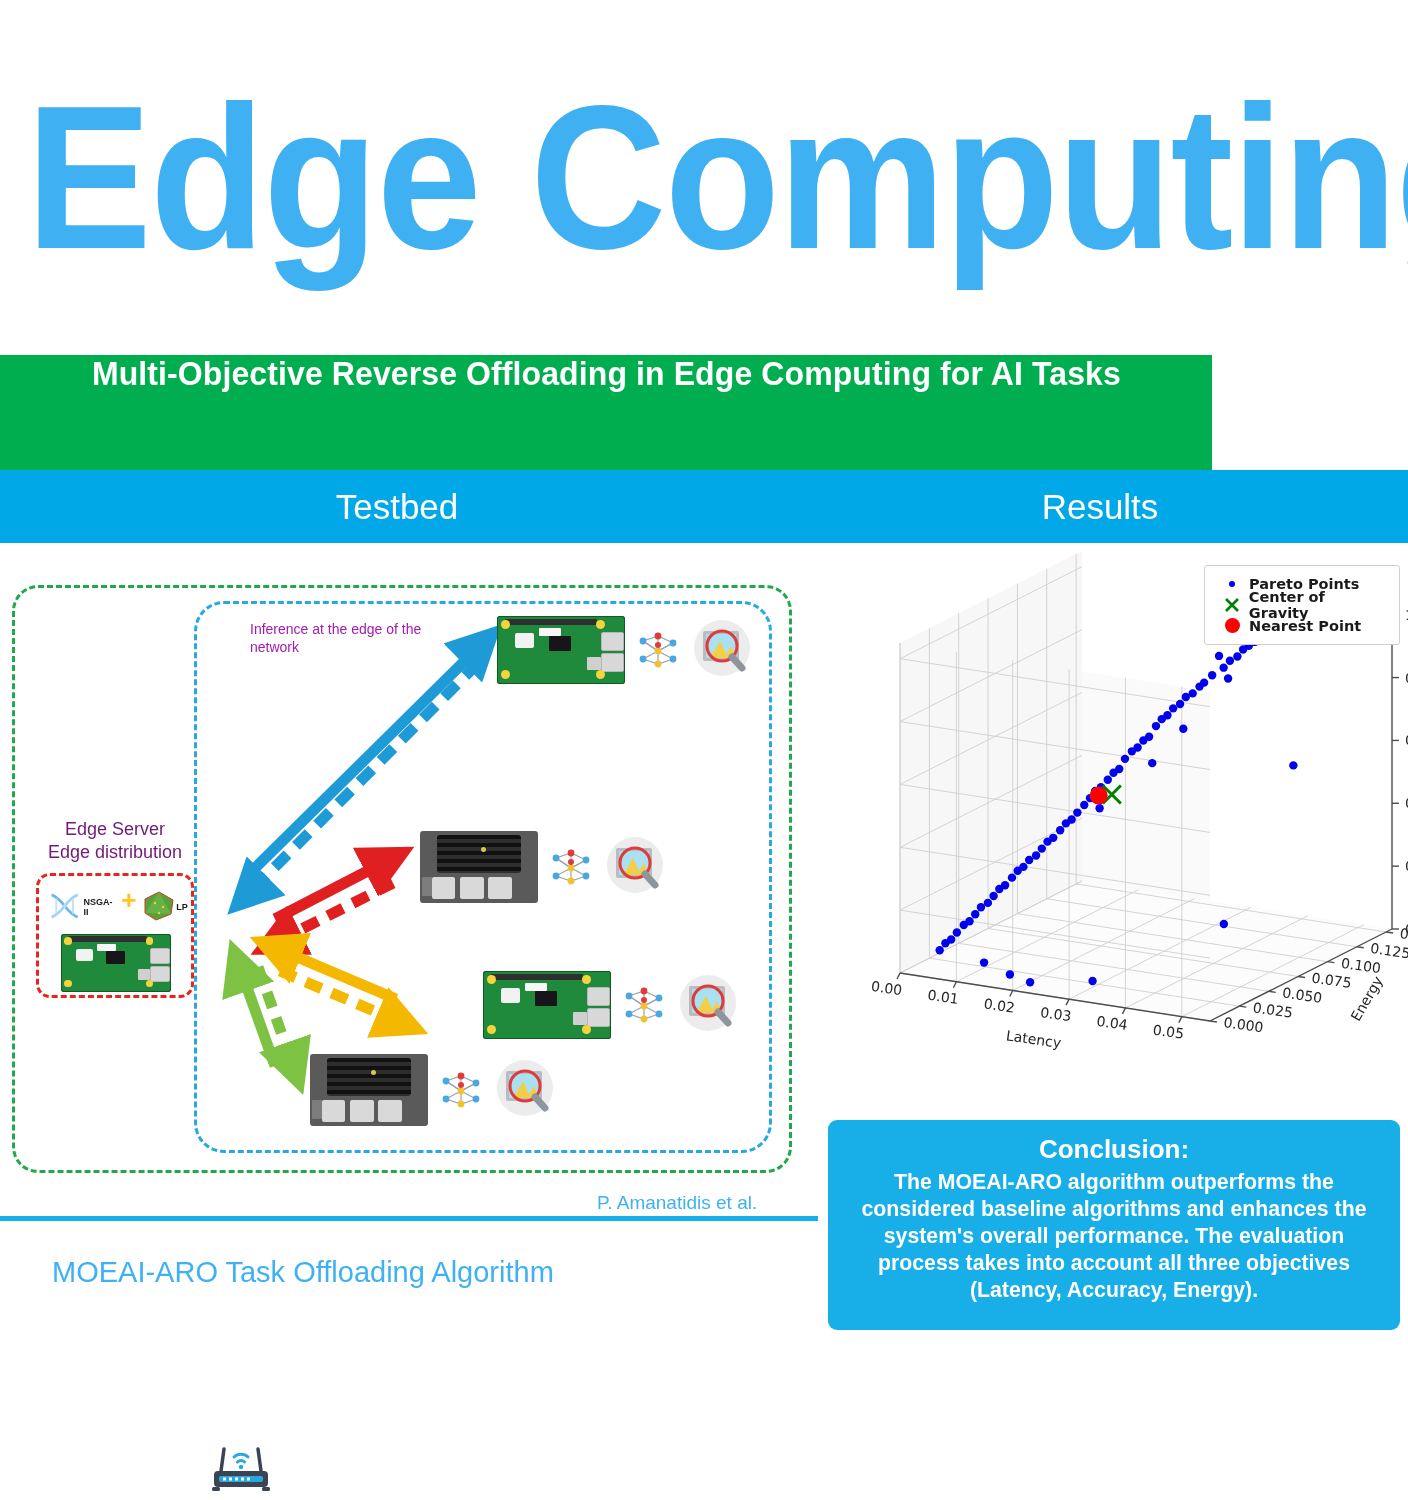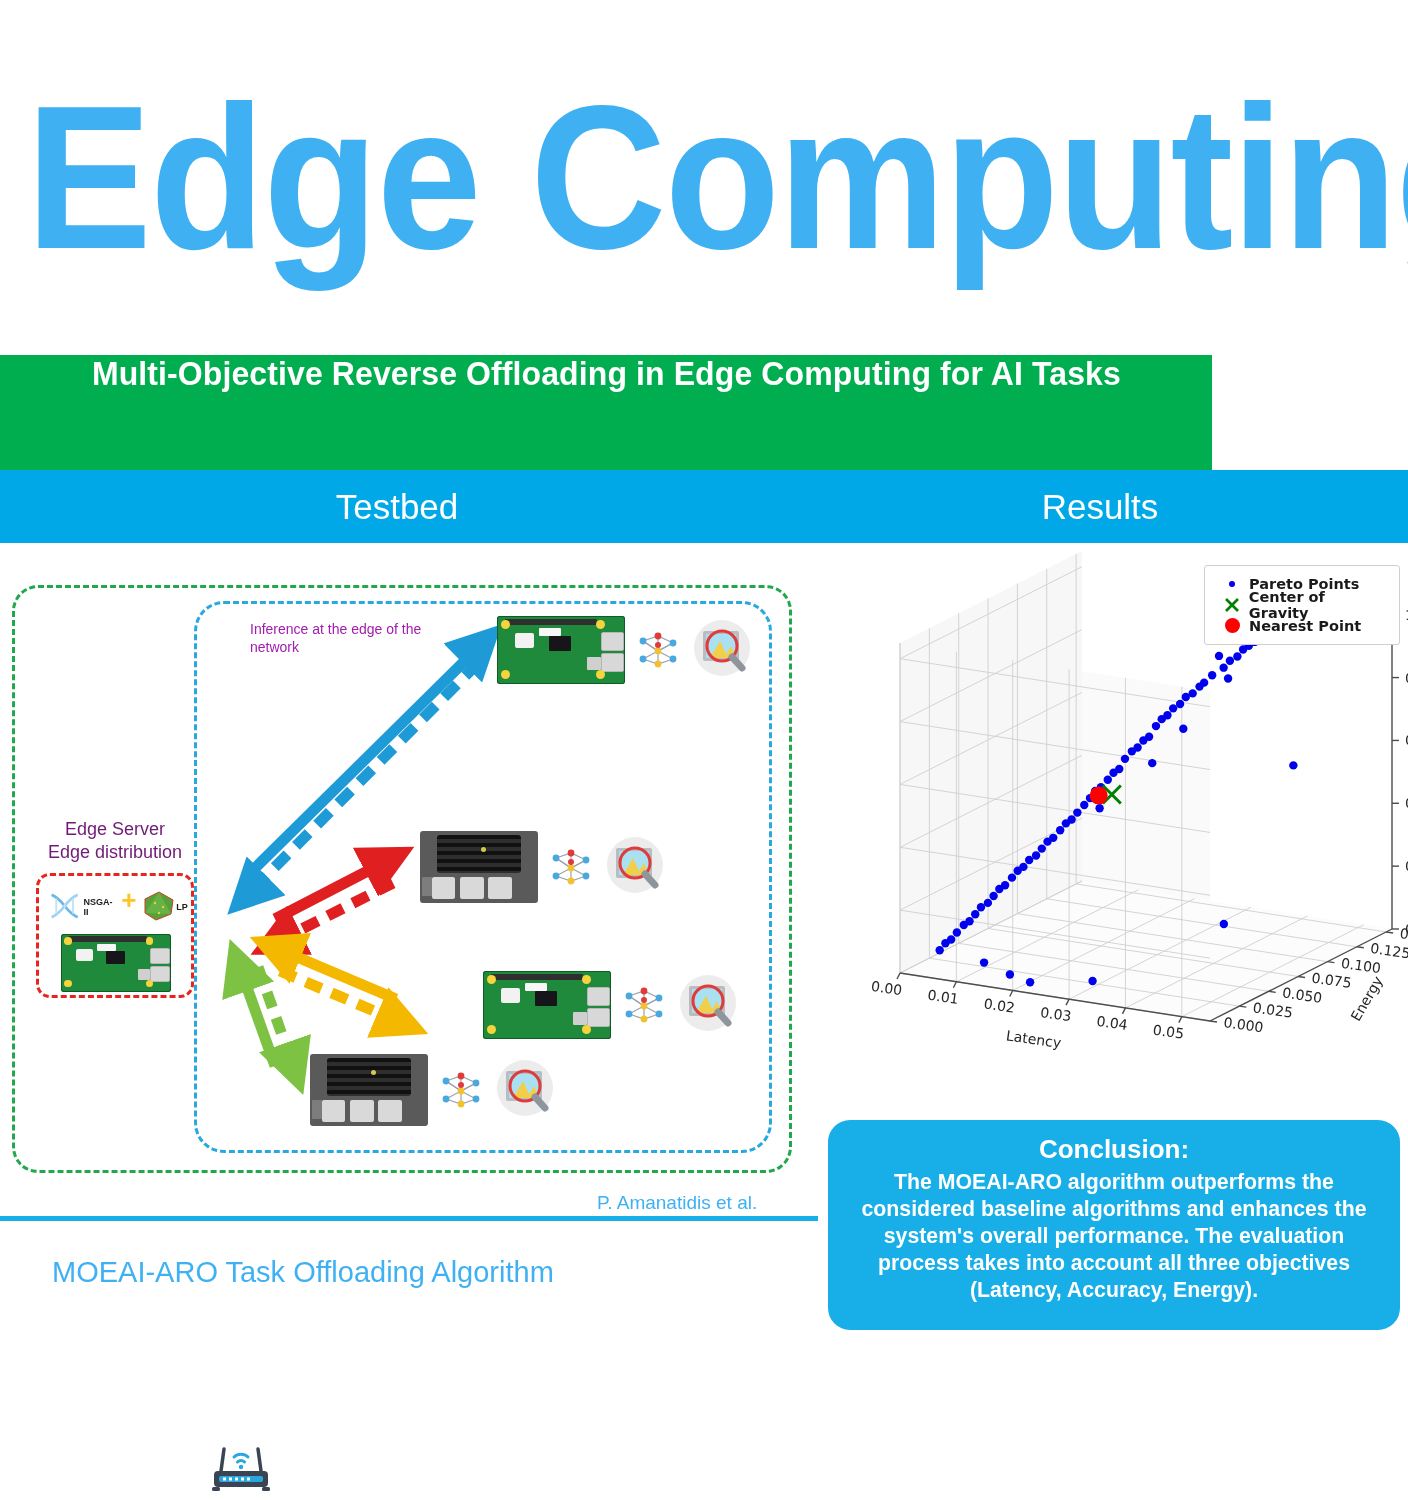--- a/index.html
+++ b/index.html
@@ -127,21 +127,21 @@
   }
   .legend-row{display:flex;align-items:center;height:21px;}
   .legend-mark{width:34px;display:flex;align-items:center;justify-content:center;}
   .legend-text{font-size:14.5px;color:#1a1a1a;font-weight:600;font-family:"DejaVu Sans",sans-serif;}
   .lg-dot{width:6px;height:6px;background:#0000ee;border-radius:50%;}
   .lg-big-dot{width:15px;height:15px;background:#ff0000;border-radius:50%;}
 
   
   #conclusion{
     position:absolute;left:828px;top:1120px;width:572px;height:210px;
-    background:#18AEE8;border-radius:22px;box-sizing:border-box;
+    background:#18AEE8;border-radius:9px;box-sizing:border-box;
     padding:14px 16px 10px 16px;color:#ffffff;text-align:center;
   }
   #conclusion-heading{font-size:26px;font-weight:bold;margin-bottom:4px;}
   #conclusion-body{font-size:21.5px;font-weight:bold;line-height:1.26;transform:scaleX(0.99);}
 
   
   #footer-rule{position:absolute;left:0;top:1216px;width:818px;height:5px;background:#18AEE8;}
   #footer-algo{position:absolute;left:52px;top:1256px;font-size:29px;color:#3FB1F3;white-space:nowrap;}
   #footer-authors{position:absolute;left:597px;top:1192px;font-size:19px;color:#3FB1F3;white-space:nowrap;}
 </style>

